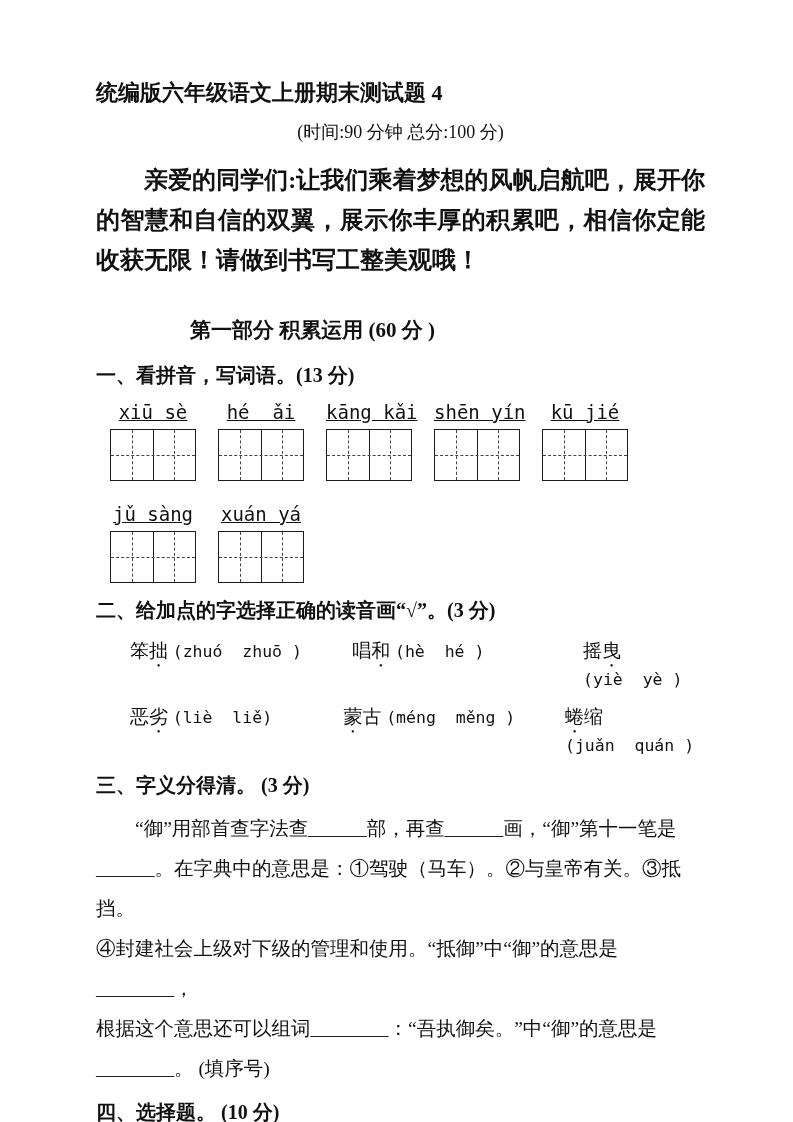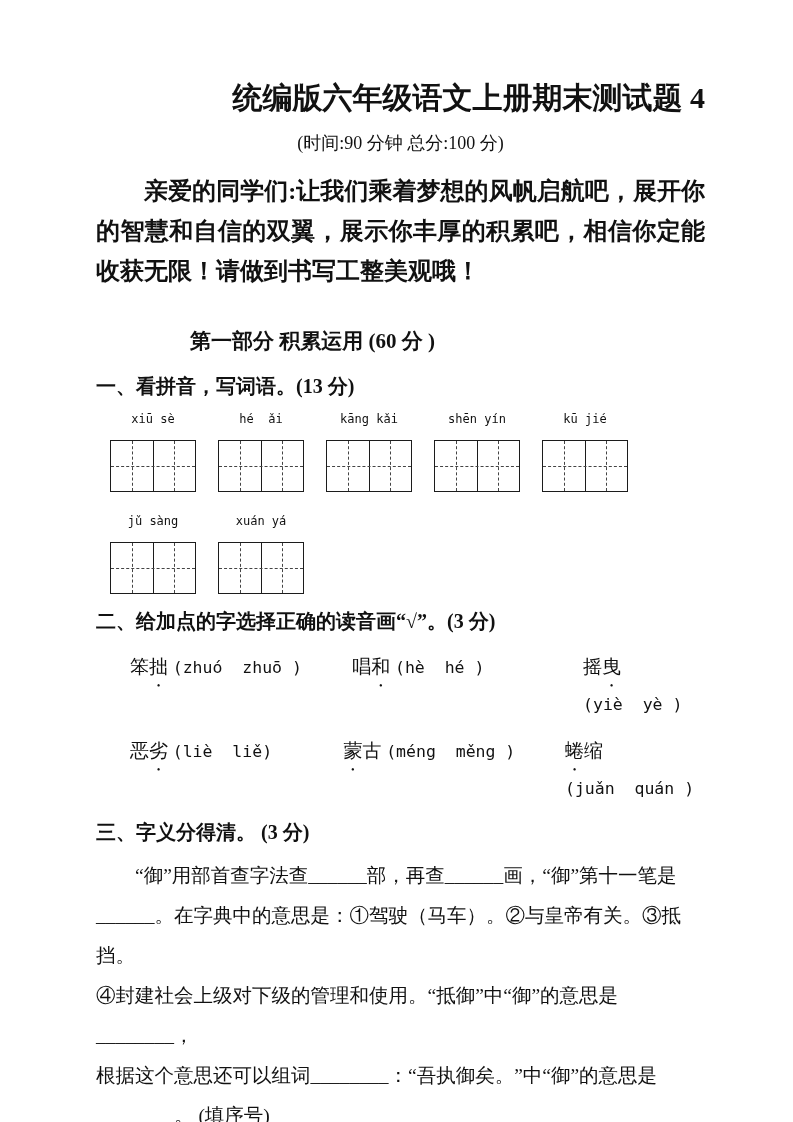--- a/index.html
+++ b/index.html
@@ -5,47 +5,47 @@
   * { margin:0; padding:0; box-sizing:border-box; }
   html,body { background:#e8e8e8; }
   .page {
     position:relative; width:793px; height:1122px; margin:0 auto;
     background:#ffffff; color:#111;
     font-family:"Liberation Serif", serif;
     overflow:hidden;
   }
   .content { padding:78px 88px 0 96px; }
 
-  .title { font-size:30px; font-weight:700; text-align:right; }
+  .title { font-size:22px; font-weight:700; text-align:left; }
   .subtitle { font-size:18px; text-align:center; margin-top:12px; }
   .intro {
     font-size:24px; font-weight:700; line-height:40px;
     text-indent:2em; margin-top:16px; text-align:justify;
   }
 
   .part-heading { font-size:21px; font-weight:700; margin-top:36px; padding-left:94px; }
   .q-heading { font-size:20px; font-weight:700; margin-top:18px; }
 
   .py-row { display:flex; gap:22px; margin-top:12px; padding-left:14px; }
   .py-col { width:86px; text-align:center; }
   .pinyin {
-    font-family:"DejaVu Sans Mono", monospace; font-size:12px;
-    height:24px; white-space:pre;
+    font-family:"DejaVu Sans Mono", monospace; font-size:19px;
+    height:24px; white-space:pre;text-decoration:underline;
   }
   .tzg {
     position:relative; width:86px; height:52px; margin-top:4px;
     border:1.6px solid #1c1c1c;
   }
   .tzg i { position:absolute; display:block; }
   .tzg .vm { left:50%; top:0; bottom:0; width:0; border-left:1.6px solid #1c1c1c; }
   .tzg .hd { top:50%; left:0; right:0; height:0; border-top:1.3px dashed #444; }
   .tzg .vqa { left:25%; top:0; bottom:0; width:0; border-left:1.3px dashed #444; }
   .tzg .vqb { left:75%; top:0; bottom:0; width:0; border-left:1.3px dashed #444; }
 
-  .q2-row { display:flex; margin-top:13px; padding-left:34px; font-size:19px; line-height:37px;gap:48px; }
+  .q2-row { display:flex; margin-top:13px; padding-left:34px; font-size:19px; line-height:28px;gap:48px; }
   .w-item:nth-child(1) { width:203px; }
   .w-item:nth-child(2) { width:213px; }
   .cn { font-weight:400; }
   .dotchar { position:relative; display:inline-block; }
   .dotchar::after {
     content:"•"; position:absolute; left:50%; transform:translateX(-50%);
     bottom:-0.62em; font-size:0.55em; line-height:1;
   }
   .opts { font-family:"DejaVu Sans Mono", monospace; font-size:16.5px; white-space:pre; }
 

